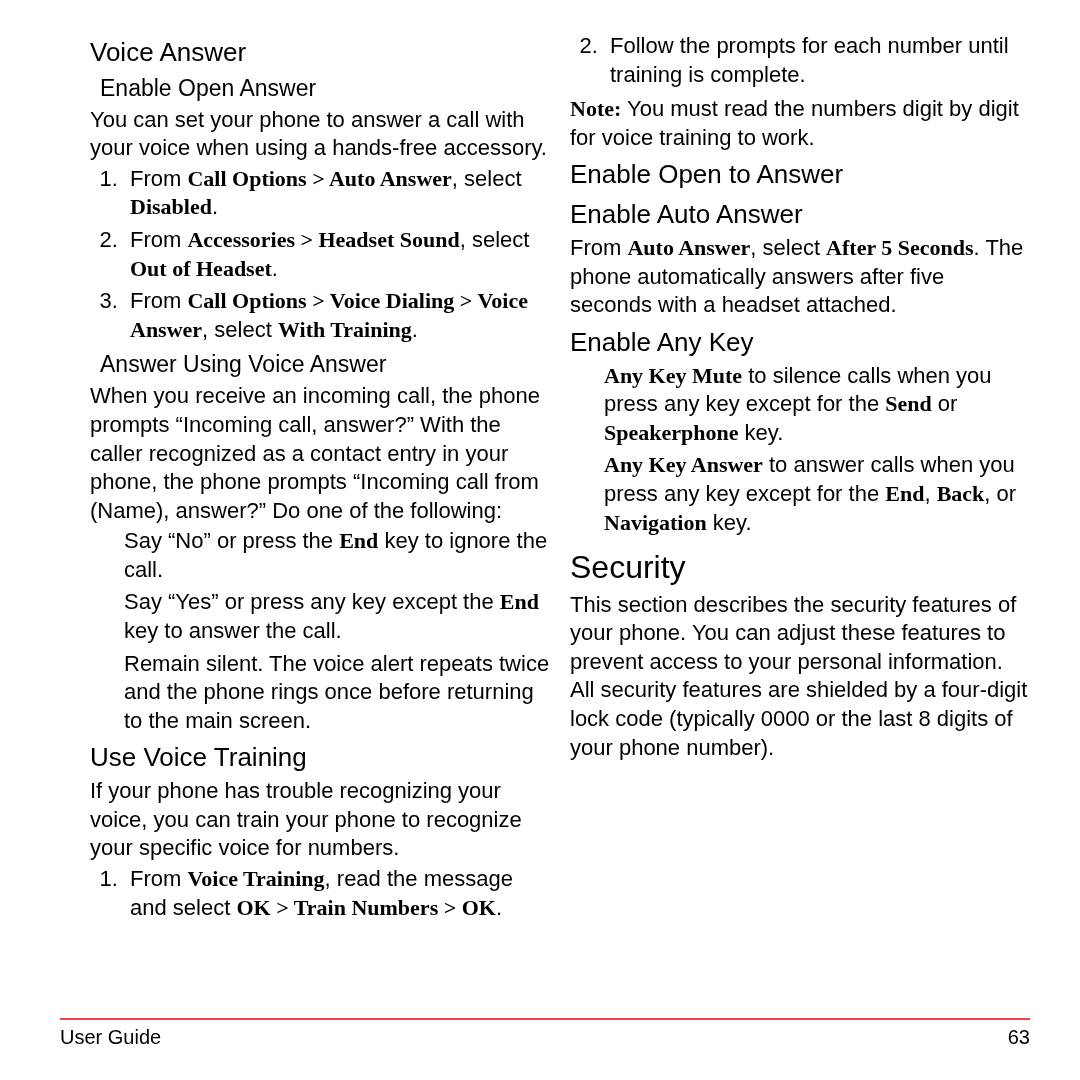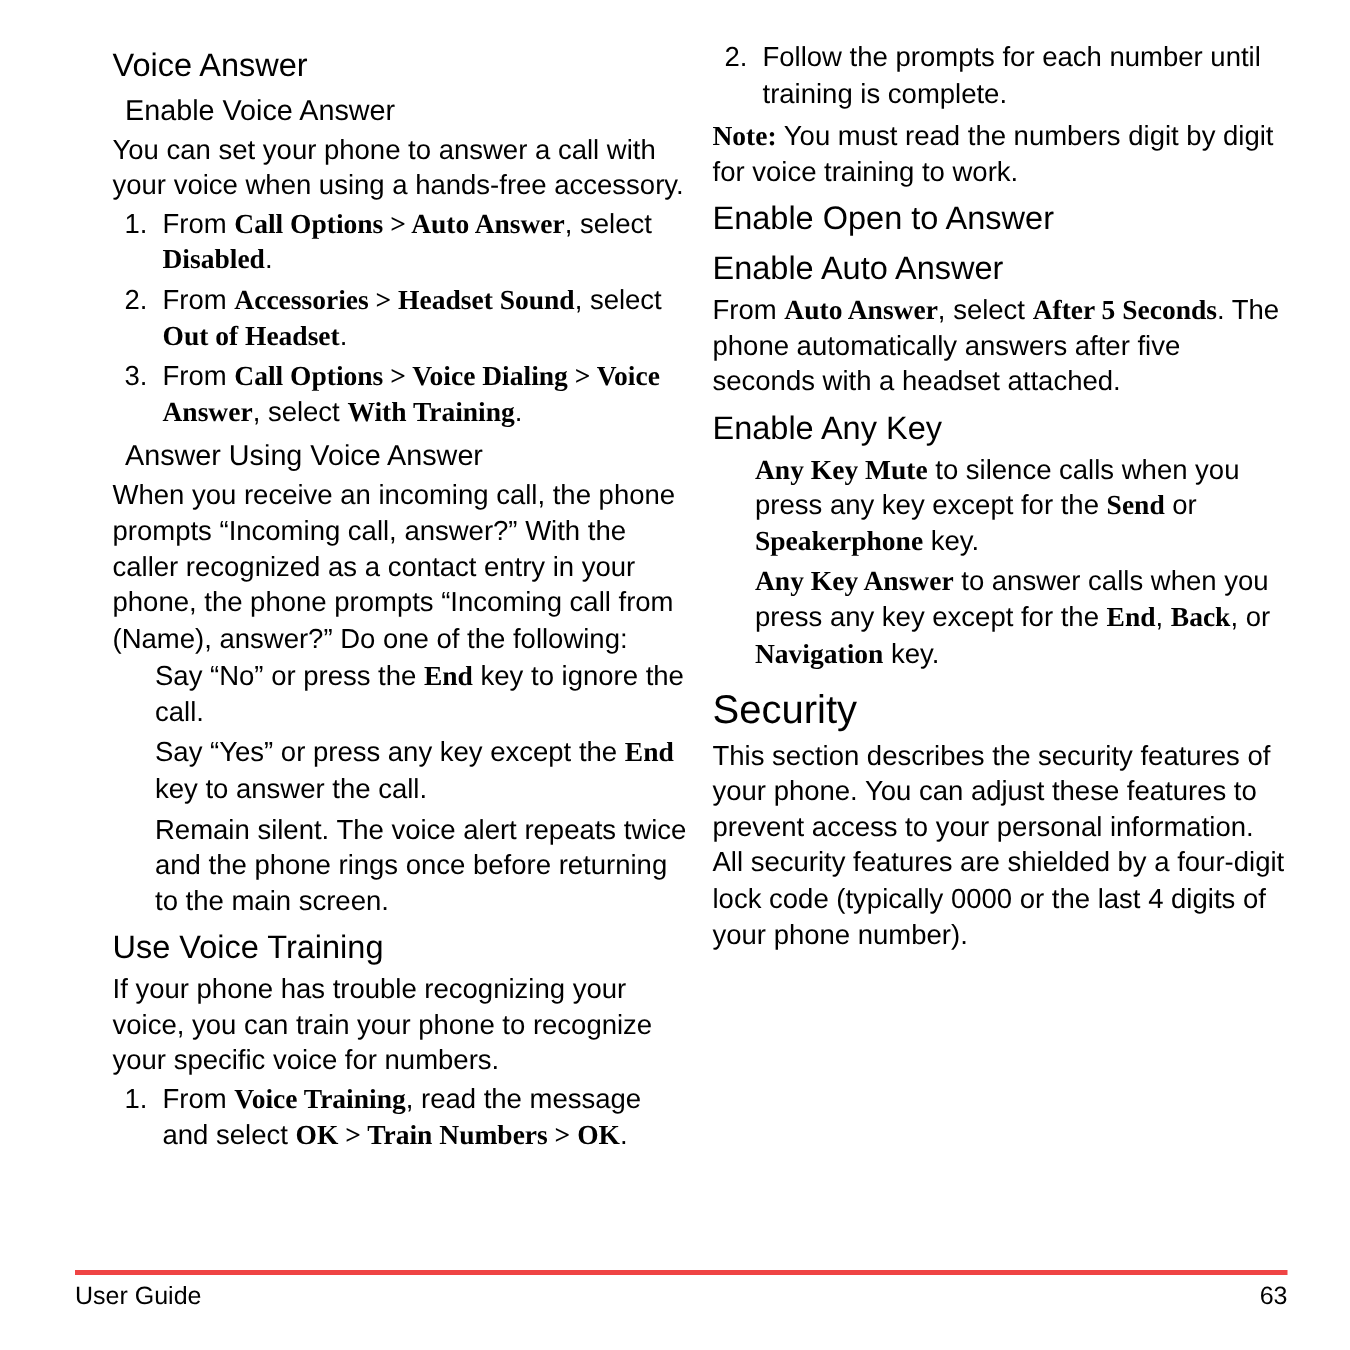--- a/index.html
+++ b/index.html
@@ -56,35 +56,35 @@
   ul.bullets li {
     margin-bottom: 4px;
   }
   .b { font-weight: bold; font-family: "Times New Roman", serif; }
   .note .b-label { font-weight: bold; font-family: "Times New Roman", serif; }
   .footer {
     position: absolute;
     bottom: 30px;
     left: 60px;
     right: 50px;
-    border-top: 4px solid #ef4444;
+    border-top: 2px solid #ef4444;
     padding-top: 4px;
     font-size: 20px;
     display: flex;
     justify-content: space-between;
   }
   .col2-force { break-before: column; }
 </style>
 </head>
 <body>
 
 <div class="page">
 
   <div class="h-mid">Voice Answer</div>
-  <div class="h-sub">Enable Voice Answer</div>
+  <div class="h-sub">Enable Open Answer</div>
   <p>You can set your phone to answer a call with your voice when using a hands-free accessory.</p>
   <ol>
     <li>
       <span>From </span><span class="b">Call Options &gt; Auto Answer</span><span>, select </span><span class="b">Disabled</span><span>.</span>
     </li>
     <li>
       <span>From </span><span class="b">Accessories &gt; Headset Sound</span><span>, select </span><span class="b">Out of Headset</span><span>.</span>
     </li>
     <li>
       <span>From </span><span class="b">Call Options &gt; Voice Dialing &gt; Voice Answer</span><span>, select </span><span class="b">With Training</span><span>.</span>
@@ -131,20 +131,20 @@
   <ul class="bullets">
     <li>
       <span class="b">Any Key Mute</span><span> to silence calls when you press any key except for the </span><span class="b">Send</span><span> or </span><span class="b">Speakerphone</span><span> key.</span>
     </li>
     <li>
       <span class="b">Any Key Answer</span><span> to answer calls when you press any key except for the </span><span class="b">End</span><span>, </span><span class="b">Back</span><span>, or </span><span class="b">Navigation</span><span> key.</span>
     </li>
   </ul>
 
   <div class="h-large">Security</div>
-  <p>This section describes the security features of your phone. You can adjust these features to prevent access to your personal information. All security features are shielded by a four-digit lock code (typically 0000 or the last 4 digits of your phone number).</p>
+  <p>This section describes the security features of your phone. You can adjust these features to prevent access to your personal information. All security features are shielded by a four-digit lock code (typically 0000 or the last 8 digits of your phone number).</p>
 
 </div>
 
 <div class="footer">
   <span>User Guide</span>
   <span>63</span>
 </div>
 
 </body></html>

